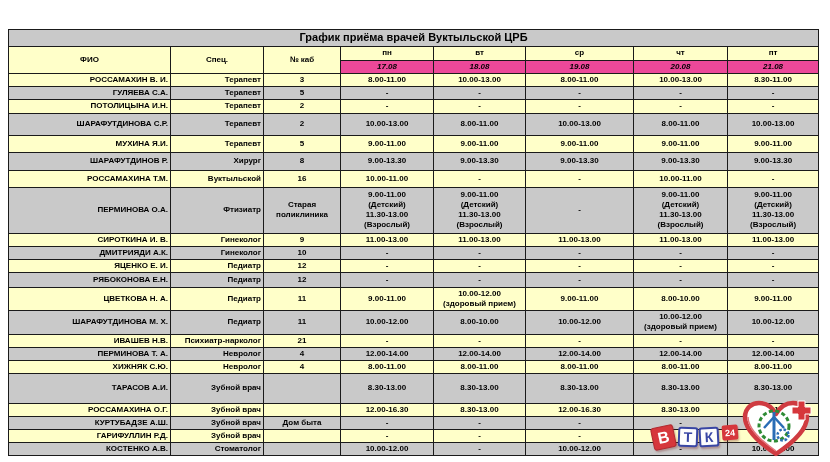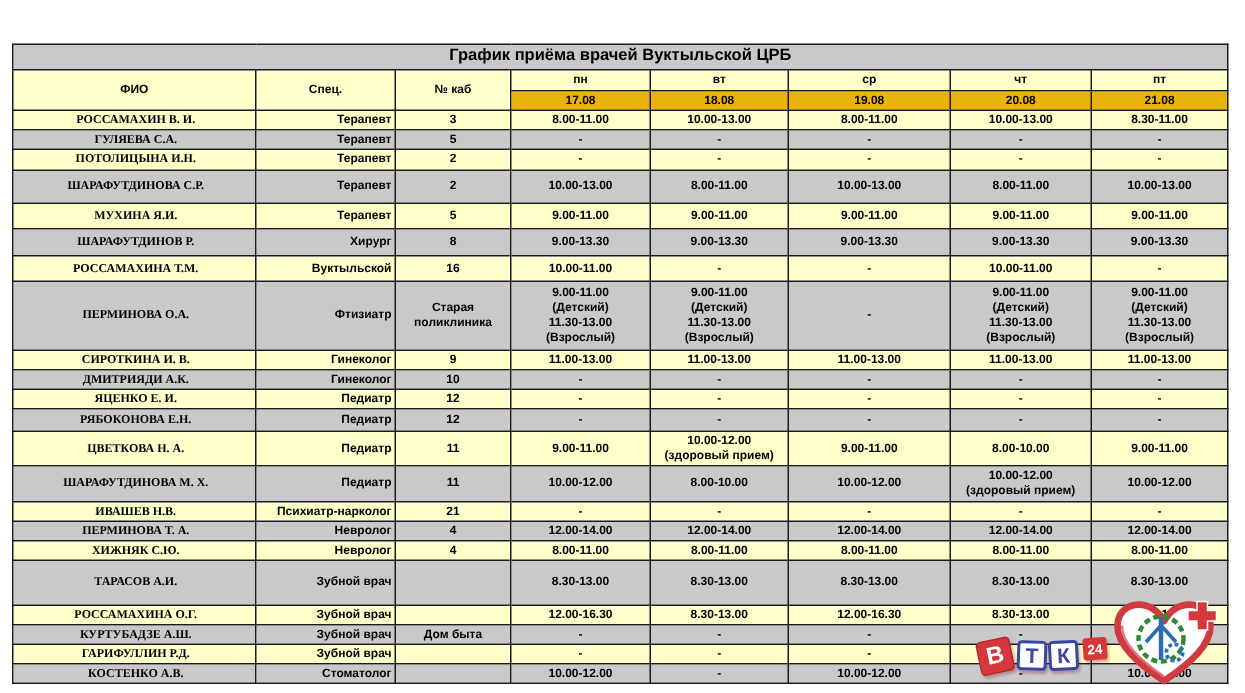--- a/index.html
+++ b/index.html
@@ -9,26 +9,26 @@
 
   table.schedule { position:absolute; left:8px; top:8px; width:810px;
                    border-collapse:collapse; table-layout:fixed;
                    border:1px solid #000;margin-top:21px; }
   th, td { border:1px solid #1a1a1a; font-weight:bold; font-size:8px;
            line-height:1.25; color:#000; vertical-align:middle;
            text-align:center; padding:1px 2px; overflow:hidden; }
 
   tr.title-row th { background:#c9c9c9; font-size:11px; height:14px; }
   tr.head-row th  { background:#ffffc9; height:14px; }
-  tr.date-row th  { background:#eab308; height:11px; }
+  tr.date-row th  { background:#ec4899; height:11px;font-style:italic; }
 
   tbody tr:nth-child(odd)  td { background:#ffffc9; }
   tbody tr:nth-child(even) td { background:#c9c9c9; }
 
-  td.c-fio  { text-align:center; padding-left:4px;font-family:Liberation Serif, serif; }
+  td.c-fio  { text-align:right; padding-left:4px; }
   td.c-spec { text-align:right; padding-left:4px; }
   td.c-cab  { white-space:pre-line; }
   td.c-time { white-space:pre-line; }
 
   
   tbody tr:nth-child(1){height:13px} tbody tr:nth-child(2){height:11px}
   tbody tr:nth-child(3){height:14px} tbody tr:nth-child(4){height:22px}
   tbody tr:nth-child(5){height:17px} tbody tr:nth-child(6){height:18px}
   tbody tr:nth-child(7){height:17px} tbody tr:nth-child(8){height:46px}
   tbody tr:nth-child(9){height:11px} tbody tr:nth-child(10){height:11px}

